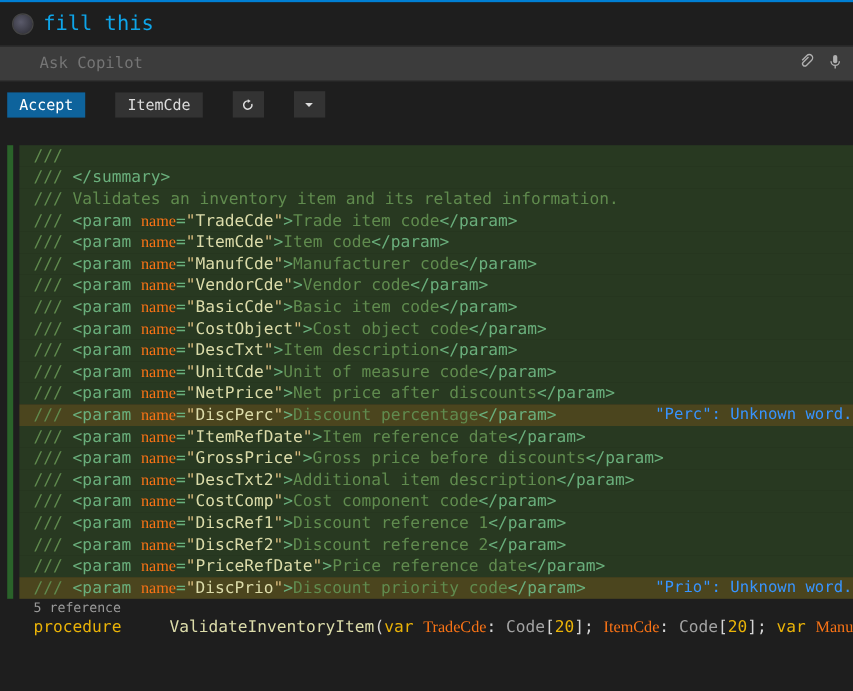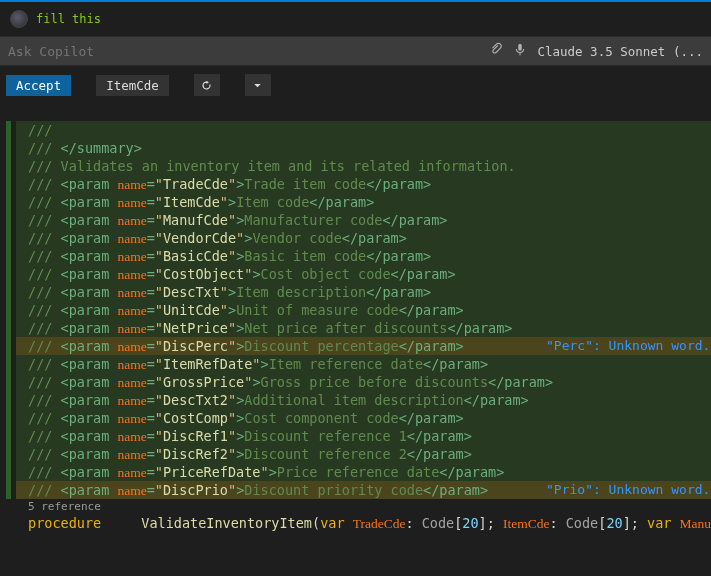--- a/index.html
+++ b/index.html
@@ -15,32 +15,33 @@
   .top-border { height: 2px; background: #007fd4; }
   .user-row {
     display: flex; align-items: center; gap: 8px;
     padding: 8px 10px; background: #1e1e1e;
   }
   .avatar {
     width: 18px; height: 18px; border-radius: 50%;
     background: radial-gradient(circle at 40% 40%, #5a5a6a, #2a2a32);
     border: 1px solid #444;
   }
-  .user-text { font-size: 12px; color: #84cc16; }
+  .user-text { font-size: 17px; color: #0ea5e9; }
   .ask-row {
     display: flex; align-items: center;
     background: #3c3c3c; height: 30px;
     padding: 0 8px; gap: 10px;
     border-top: 1px solid #2a2a2a;
     border-bottom: 1px solid #2a2a2a;
   }
   .ask-input {
     flex: 1; background: transparent; border: none;
     color: #9d9d9d; font-size: 13px; font-family: inherit;
     outline: none;
+    margin-left: 25px;
   }
   .ask-icons { display: flex; gap: 10px; align-items: center; color: #b0b0b0; }
   .ask-icons svg { width: 14px; height: 16px; }
   .model-label { font-size: 12.5px; color: #cccccc; white-space: nowrap; }
   .action-row {
     display: flex; align-items: center; gap: 25px;
     padding: 8px 6px; background: #1e1e1e;
   }
   .btn {
     font-size: 12.5px; padding: 3px 10px;
@@ -71,21 +72,21 @@
   .codeline { height: 18px; white-space: pre; padding-left: 12px; position: relative; }
   .hl-green { background: rgba(60,110,40,0.35); }
   .hl-selected { background: rgba(100,90,30,0.65); }
   .tok-comment { color: #608b4e; }
   .tok-xml { color: #6aaf7c; }
   .tok-attr { color: #f97316; font-family: Liberation Serif, serif; }
   .tok-string { color: #d7ba7d; }
   .tok-pname { color: #dcdcaa; }
   .tok-keyword { color: #eab308; }
   .tok-type { color: #a3a3a3; text-align: right; }
-  .tok-num { color: #7dd3fc; }
+  .tok-num { color: #eab308; }
   .tok-plain { color: #d4d4d4; }
   .tok-func { color: #dcdcaa; margin-left: 32px; }
   .warn {
     position: absolute; color: #3794ff;
     font-family: Consolas, monospace; font-size: 13px;
   }
   .reflink {
     font-size: 11px; color: #999; padding-left: 12px;
     height: 15px; line-height: 15px;
   }
@@ -108,21 +109,20 @@
           <path d="M10 4l-5 5a2 2 0 0 0 3 3l5-5a3 3 0 0 0-4.5-4.5L4 7"></path>
         </svg>
     </span>
     <span>
       <svg viewBox="0 0 16 16" fill="#b0b0b0">
           <rect x="6" y="2" width="4" height="8" rx="2"></rect>
           <path d="M4 8a4 4 0 0 0 8 0" fill="none" stroke="#b0b0b0" stroke-width="1.3"></path>
           <line x1="8" y1="12" x2="8" y2="15" stroke="#b0b0b0" stroke-width="1.3"></line>
         </svg>
     </span>
-    <span class="model-label">Claude 3.5 Sonnet (...</span>
   </div>
 </div>
 
 <div class="action-row">
   <button class="btn primary">Accept</button>
   <button class="btn">ItemCde</button>
   <button class="btn icon">
     <svg viewBox="0 0 16 16">
         <path d="M8 3a5 5 0 1 0 4.8 3.6l-1.4.5A3.5 3.5 0 1 1 8 4.5V6l3-2-3-2v1z"></path>
       </svg>

